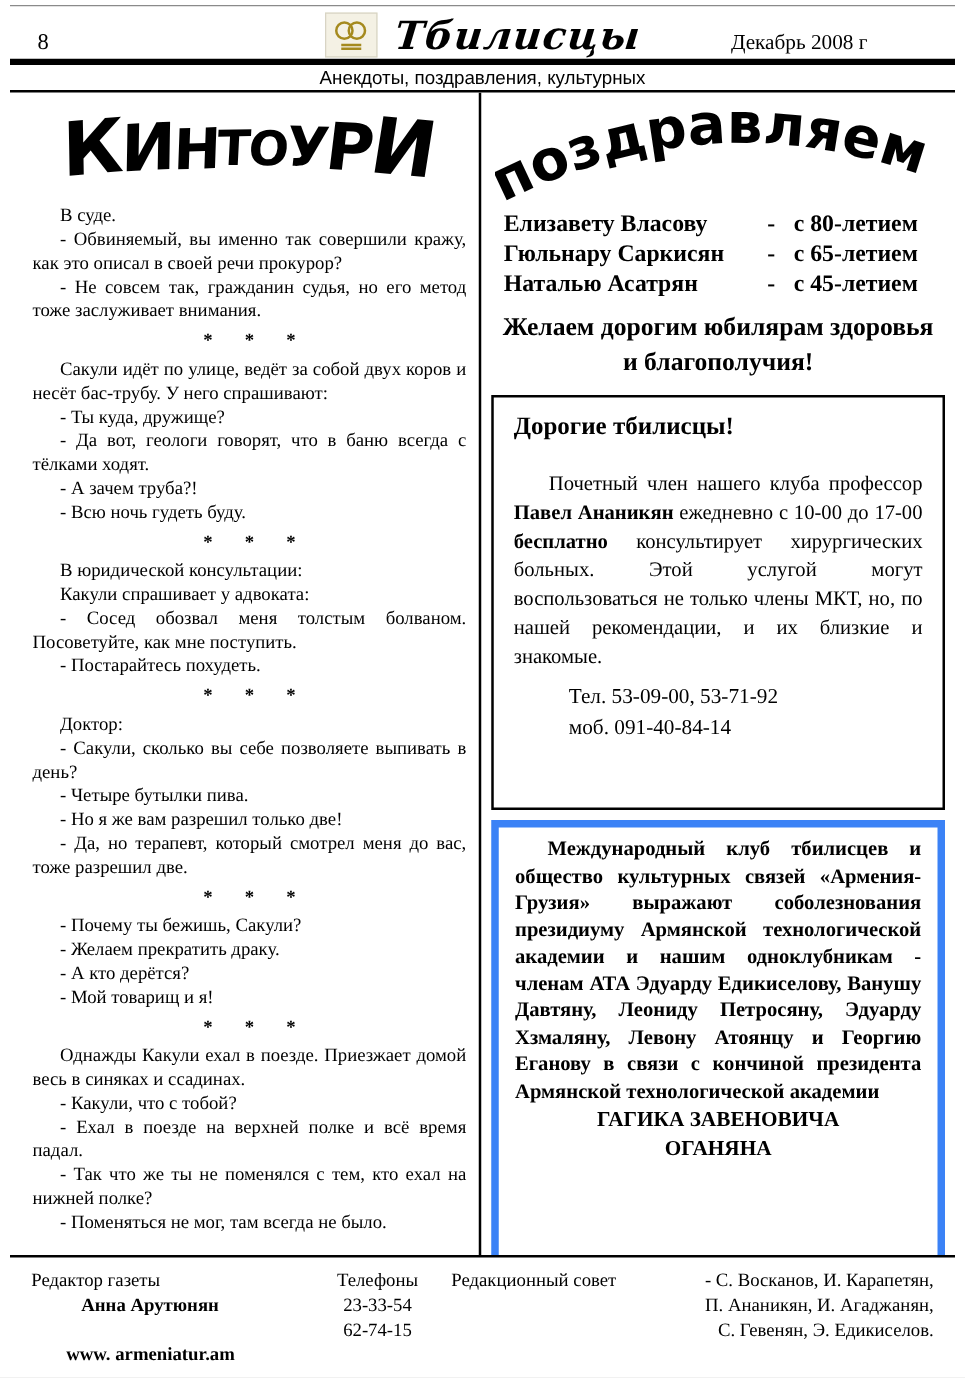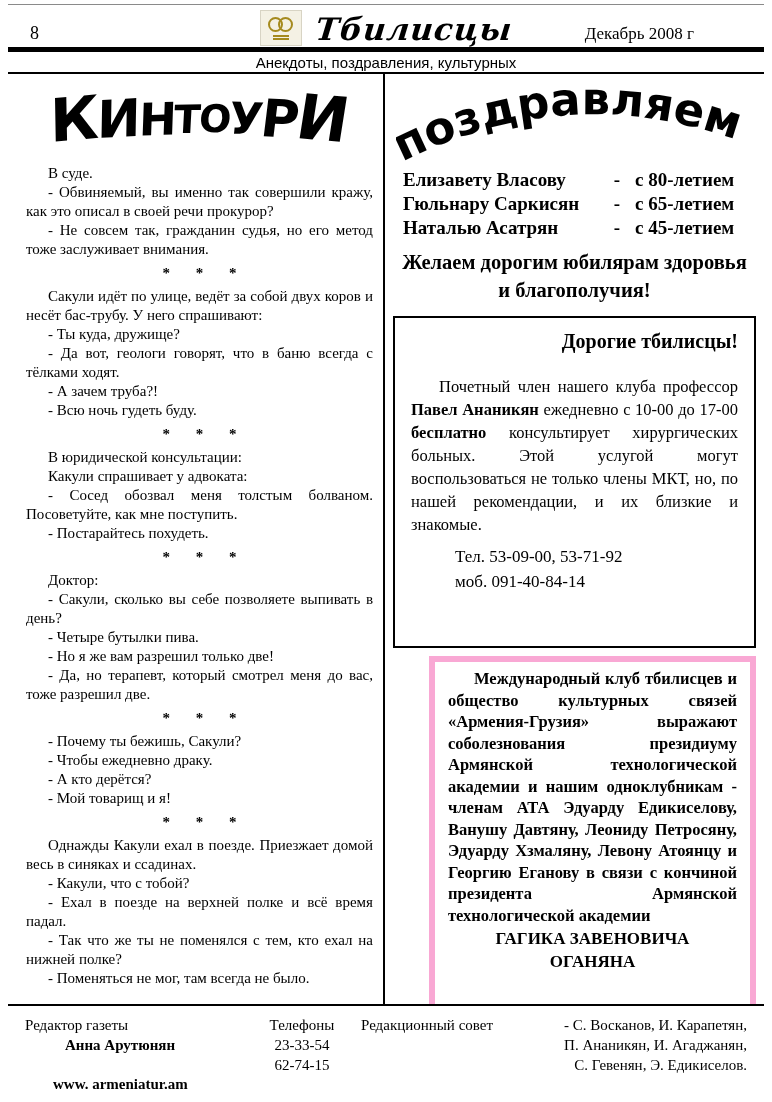--- a/index.html
+++ b/index.html
@@ -41,24 +41,24 @@
   .k7{font-size:62px;transform:rotate(5deg);}
   .jp{font-size:15px;line-height:19px;text-align:justify;text-indent:22px;margin:0;}
   .sep{text-align:center;font-size:15px;font-weight:bold;word-spacing:22px;line-height:22px;margin:3px 0;}
   
   .congrat-head{display:flex;justify-content:center;margin:2px 0 0 0;}
   .congrats{margin:2px 0 0 10px;}
   .crow{display:grid;grid-template-columns:196px 36px auto;font-weight:bold;font-size:19px;line-height:24px;}
   .crow .dash{text-align:center;}
   .wish{font-weight:bold;font-size:20.5px;line-height:28px;text-align:center;margin:8px 4px 12px 4px;}
   .club-box{box-sizing:border-box;border:2px solid #000;height:332px;padding:6px 16px 0 16px;overflow:hidden;}
-  .club-title{text-align:right;font-weight:bold;font-size:20px;margin:6px 0 16px 0;}
+  .club-title{text-align:left;font-weight:bold;font-size:20px;margin:6px 0 16px 0;}
   .club-body{font-size:16.5px;line-height:23px;text-align:justify;text-indent:28px;margin:22px 0 0 0;}
   .phones{margin:8px 0 0 44px;font-size:17px;line-height:25px;}
-  .mourn-box{box-sizing:border-box;border:6px solid #f9a8d4;height:373px;margin-top:8px;padding:6px 13px 0 13px;overflow:hidden;margin-left:36px;}
+  .mourn-box{box-sizing:border-box;border:6px solid #3b82f6;height:373px;margin-top:8px;padding:6px 13px 0 13px;overflow:hidden;}
   .mourn-body{font-weight:bold;font-size:16.5px;line-height:21.5px;text-align:justify;text-indent:26px;margin:0;}
   .mourn-name{font-weight:bold;font-size:17px;line-height:23px;text-align:center;margin-top:1px;}
   
   .rule-bottom{height:2px;background:#000;margin:0 8px;}
   .ftr{display:flex;padding:9px 25px 0 25px;font-size:15px;line-height:20px;}
   .f-left{width:218px;}
   .f-editor{font-weight:bold;padding-left:40px;}
   .f-site{font-weight:bold;padding-left:28px;margin-top:19px;}
   .f-mid{width:118px;text-align:center;}
   .f-right{flex:1;display:flex;justify-content:space-between;gap:8px;}
@@ -131,21 +131,21 @@
 
       <p class="jp">Доктор:</p>
       <p class="jp">- Сакули, сколько вы себе позволяете выпивать в день?</p>
       <p class="jp">- Четыре бутылки пива.</p>
       <p class="jp">- Но я же вам разрешил только две!</p>
       <p class="jp">- Да, но терапевт, который смотрел меня до вас, тоже разрешил две.</p>
 
       <div class="sep">* * *</div>
 
       <p class="jp">- Почему ты бежишь, Сакули?</p>
-      <p class="jp">- Чтобы ежедневно драку.</p>
+      <p class="jp">- Желаем прекратить драку.</p>
       <p class="jp">- А кто дерётся?</p>
       <p class="jp">- Мой товарищ и я!</p>
 
       <div class="sep">* * *</div>
 
       <p class="jp">Однажды Какули ехал в поезде. Приезжает домой весь в синяках и ссадинах.</p>
       <p class="jp">- Какули, что с тобой?</p>
       <p class="jp">- Ехал в поезде на верхней полке и всё время падал.</p>
       <p class="jp">- Так что же ты не поменялся с тем, кто ехал на нижней полке?</p>
       <p class="jp">- Поменяться не мог, там всегда не было.</p>

